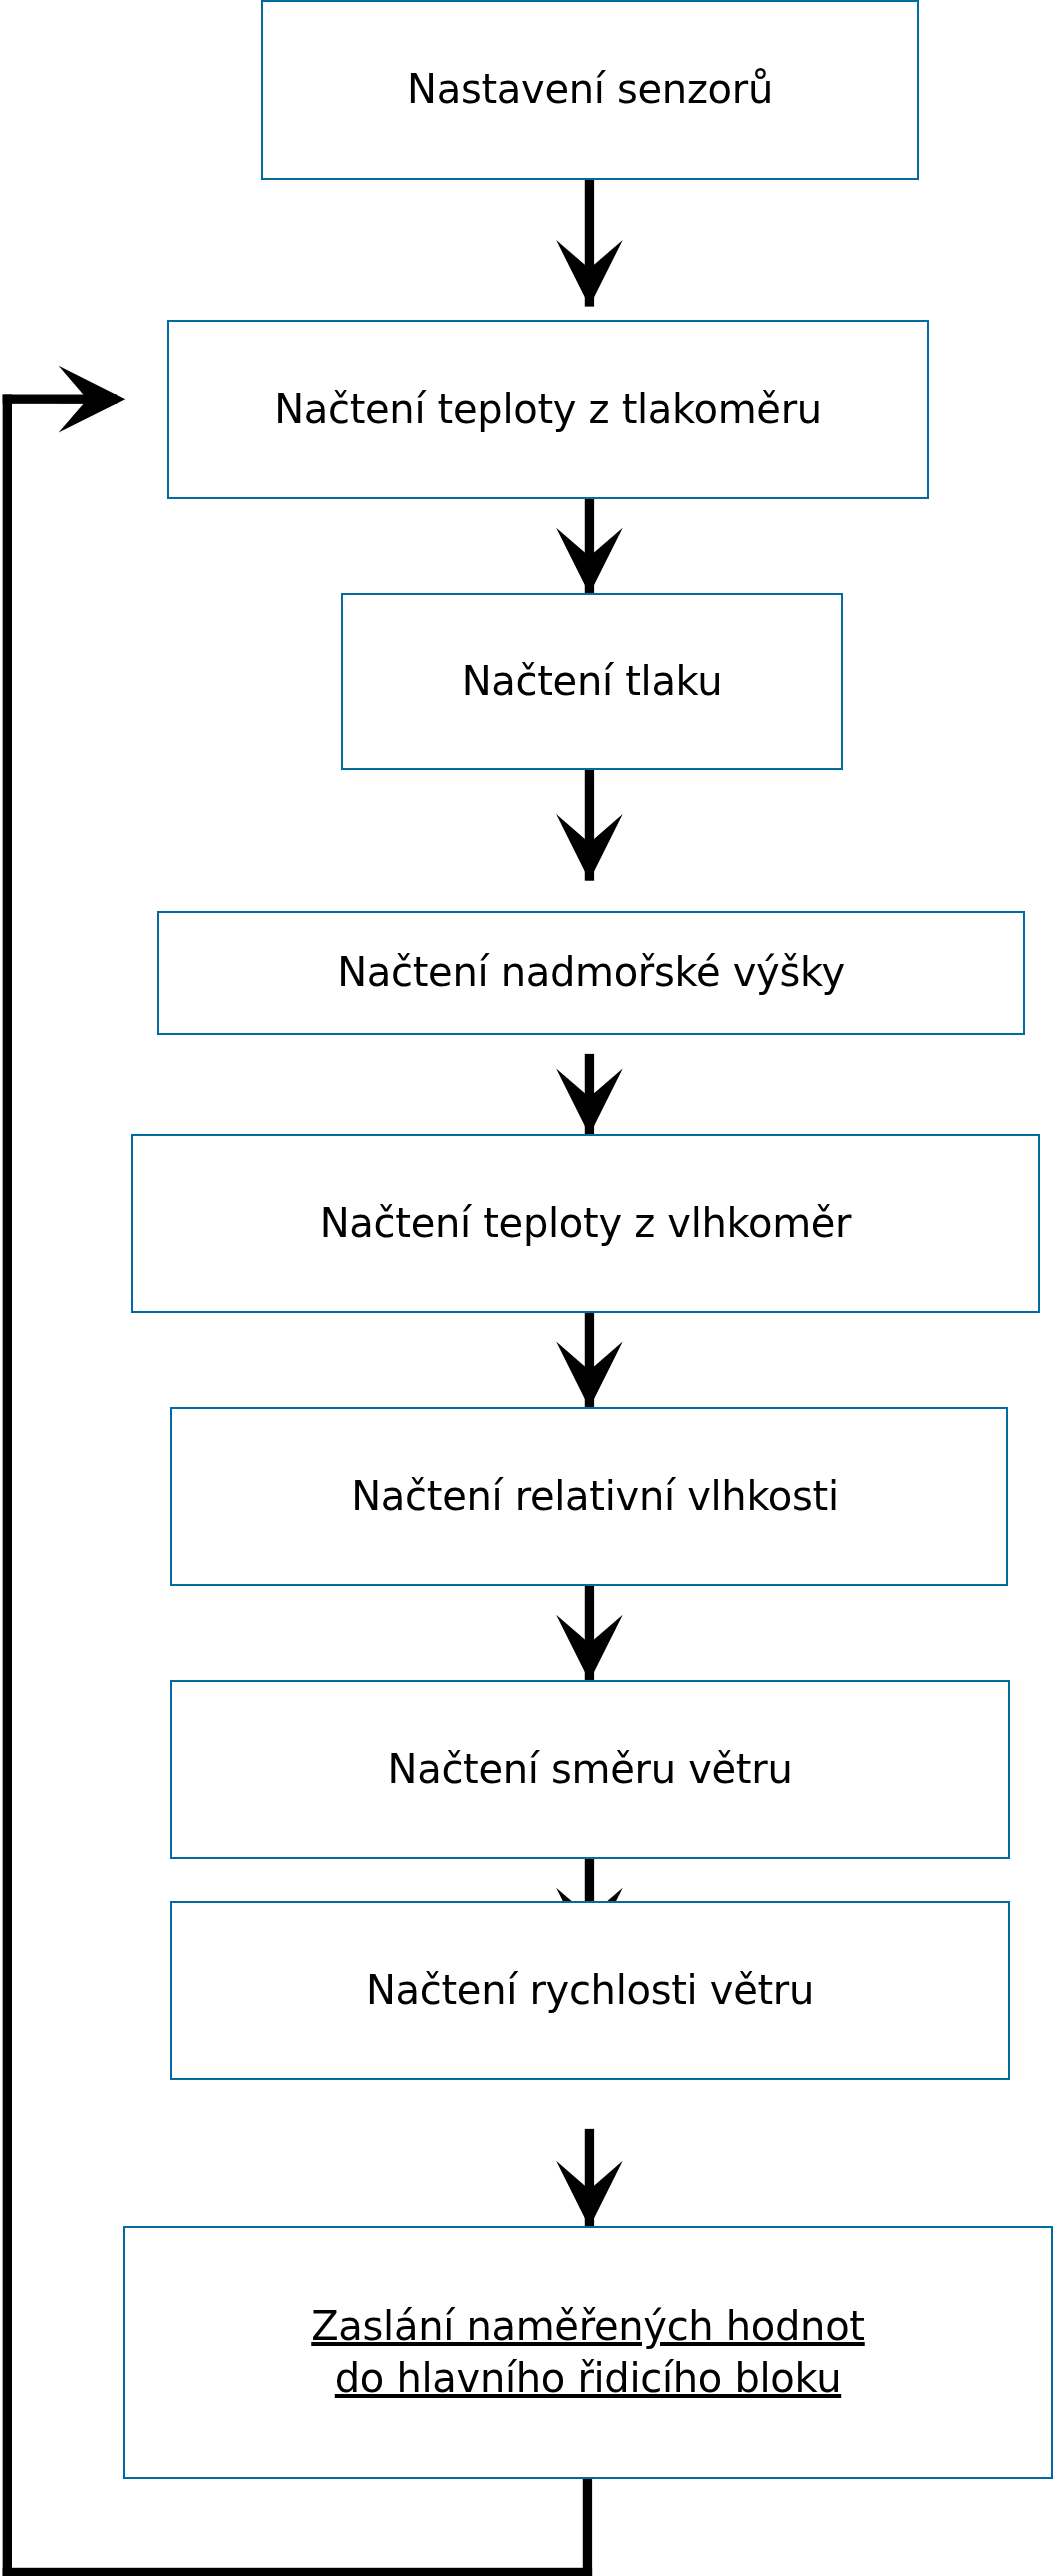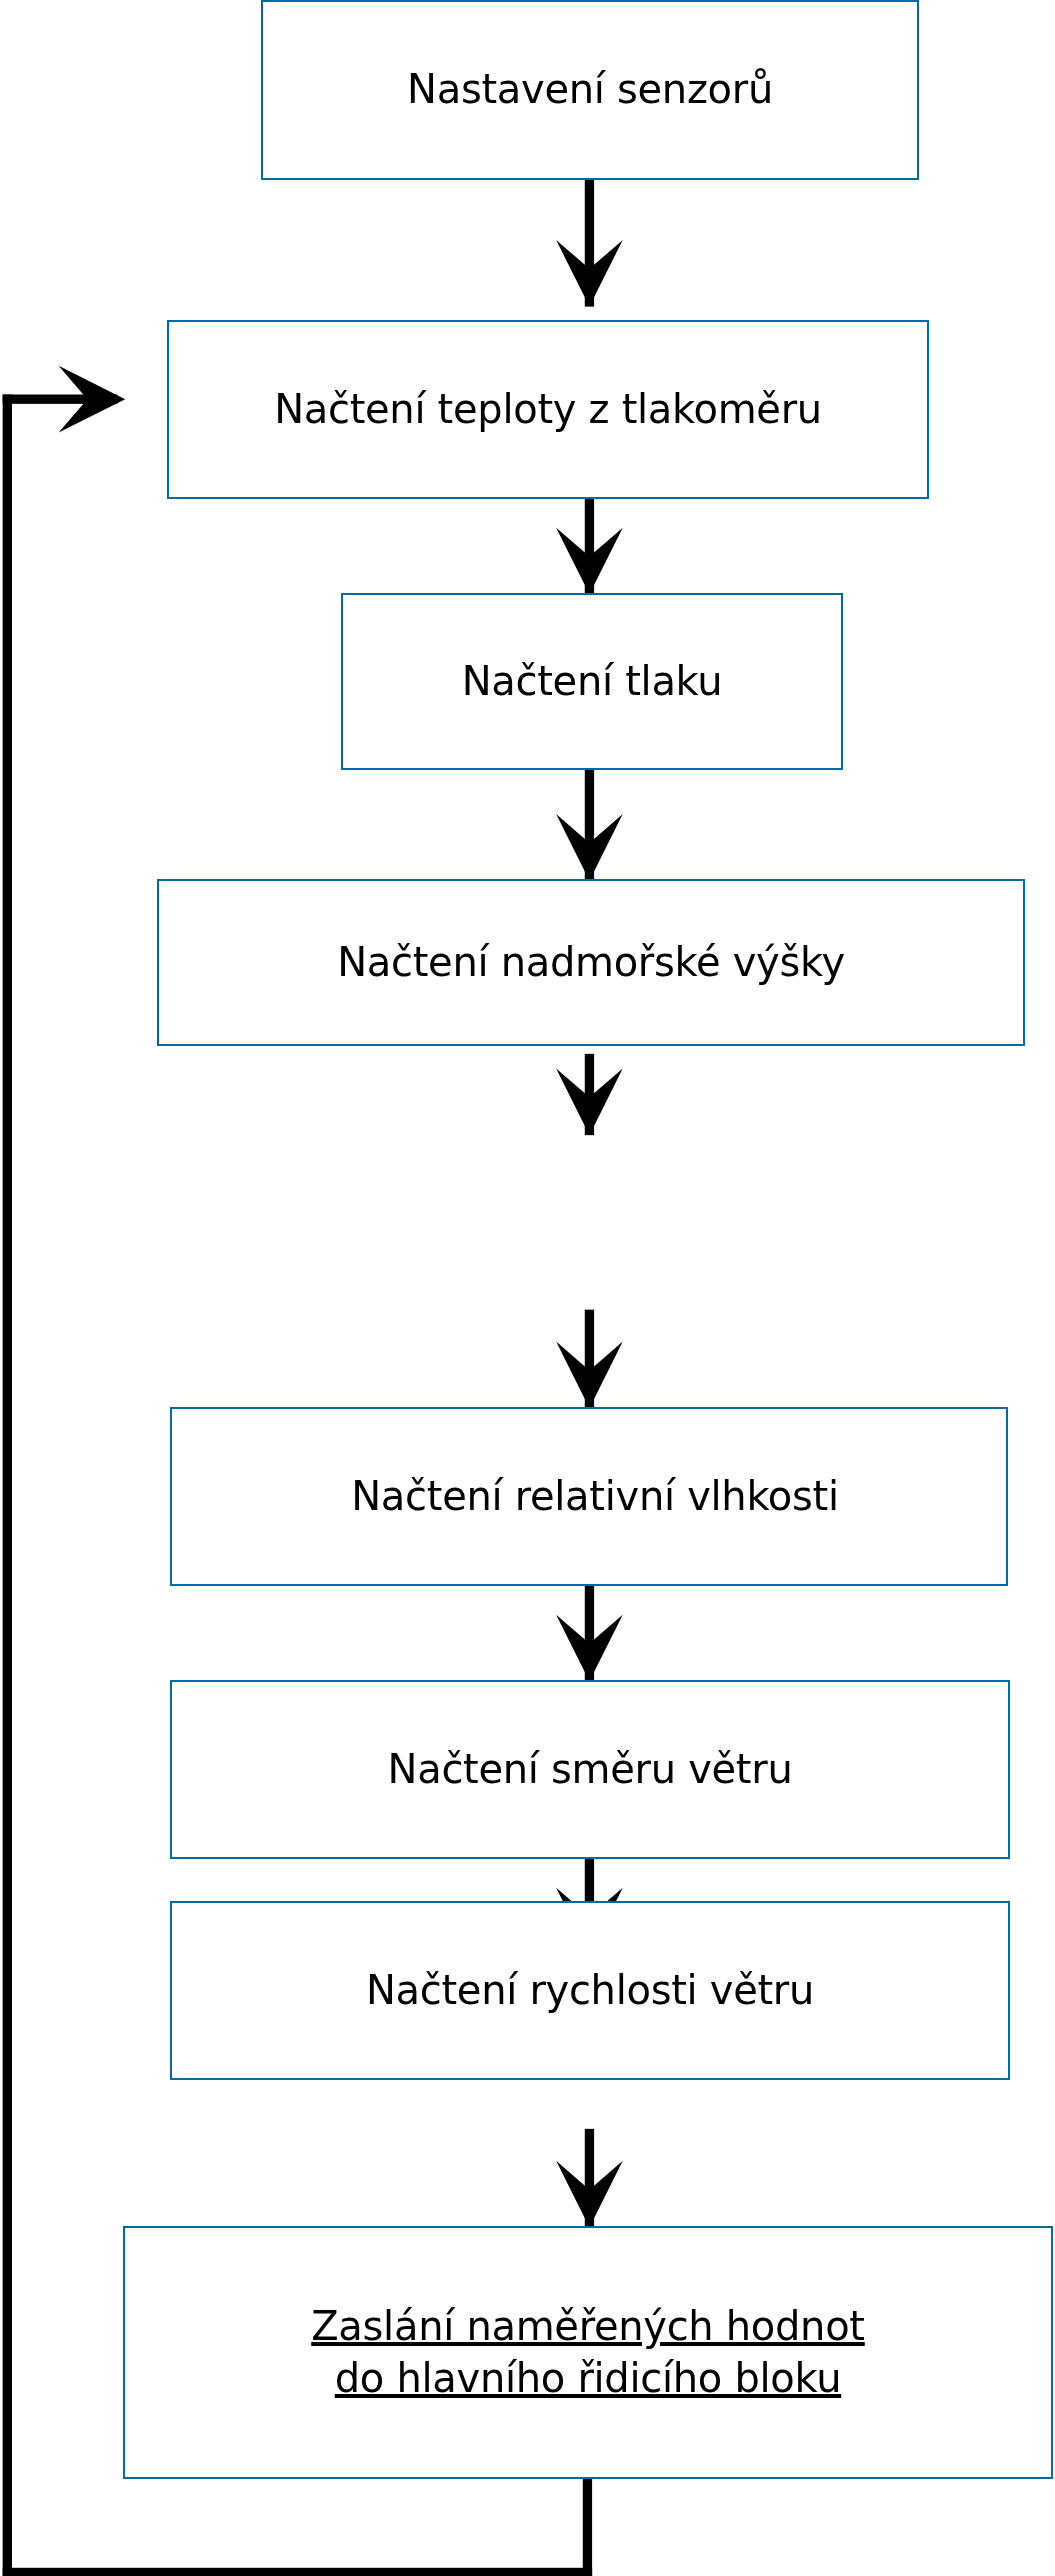--- a/index.html
+++ b/index.html
@@ -123,24 +123,27 @@
   </div>
 
   <div class="node-box" style="left:123px; top:320px; width:762px; height:179px;margin-left:44px;">
     <span class="node-label">Načtení teploty z tlakoměru</span>
   </div>
 
   <div class="node-box" style="left:341px; top:593px; width:502px; height:177px;">
     <span class="node-label">Načtení tlaku</span>
   </div>
 
-  <div class="node-box" style="left:157px; top:879px; width:868px; height:167px;">
+  <div class="node-box" style="left:157px; top:911px; width:868px; height:124px;">
     <span class="node-label">Načtení nadmořské výšky</span>
   </div>
 
+  <div class="node-box" style="left:131px; top:1134px; width:909px; height:179px;">
+    <span class="node-label">Načtení teploty z vlhkoměr</span>
+  </div>
 
   <div class="node-box" style="left:170px; top:1407px; width:838px; height:179px;padding-left:12px;">
     <span class="node-label">Načtení relativní vlhkosti</span>
   </div>
 
   <div class="node-box" style="left:170px; top:1680px; width:840px; height:179px;">
     <span class="node-label">Načtení směru větru</span>
   </div>
 
   <div class="node-box" style="left:170px; top:1857px; width:840px; height:179px;margin-top:44px;">

